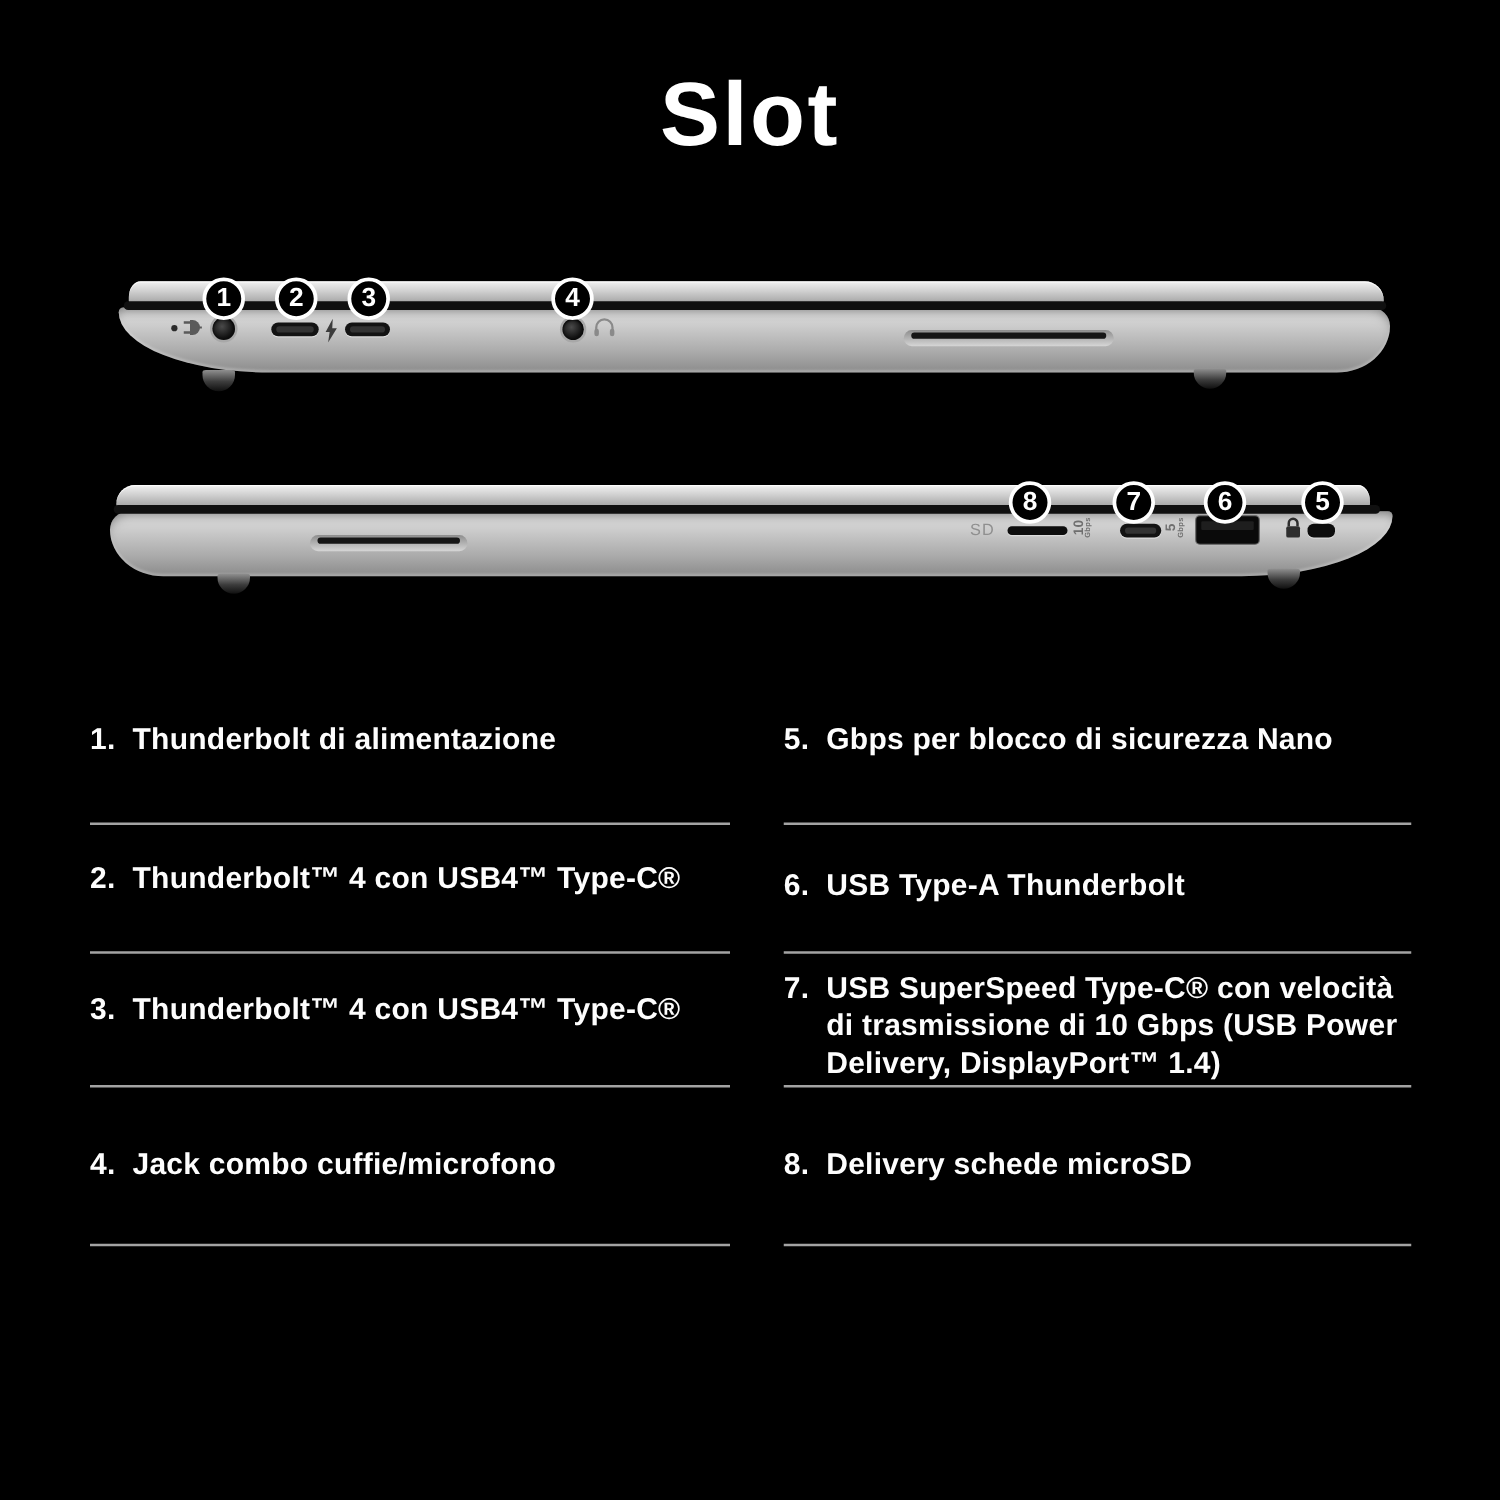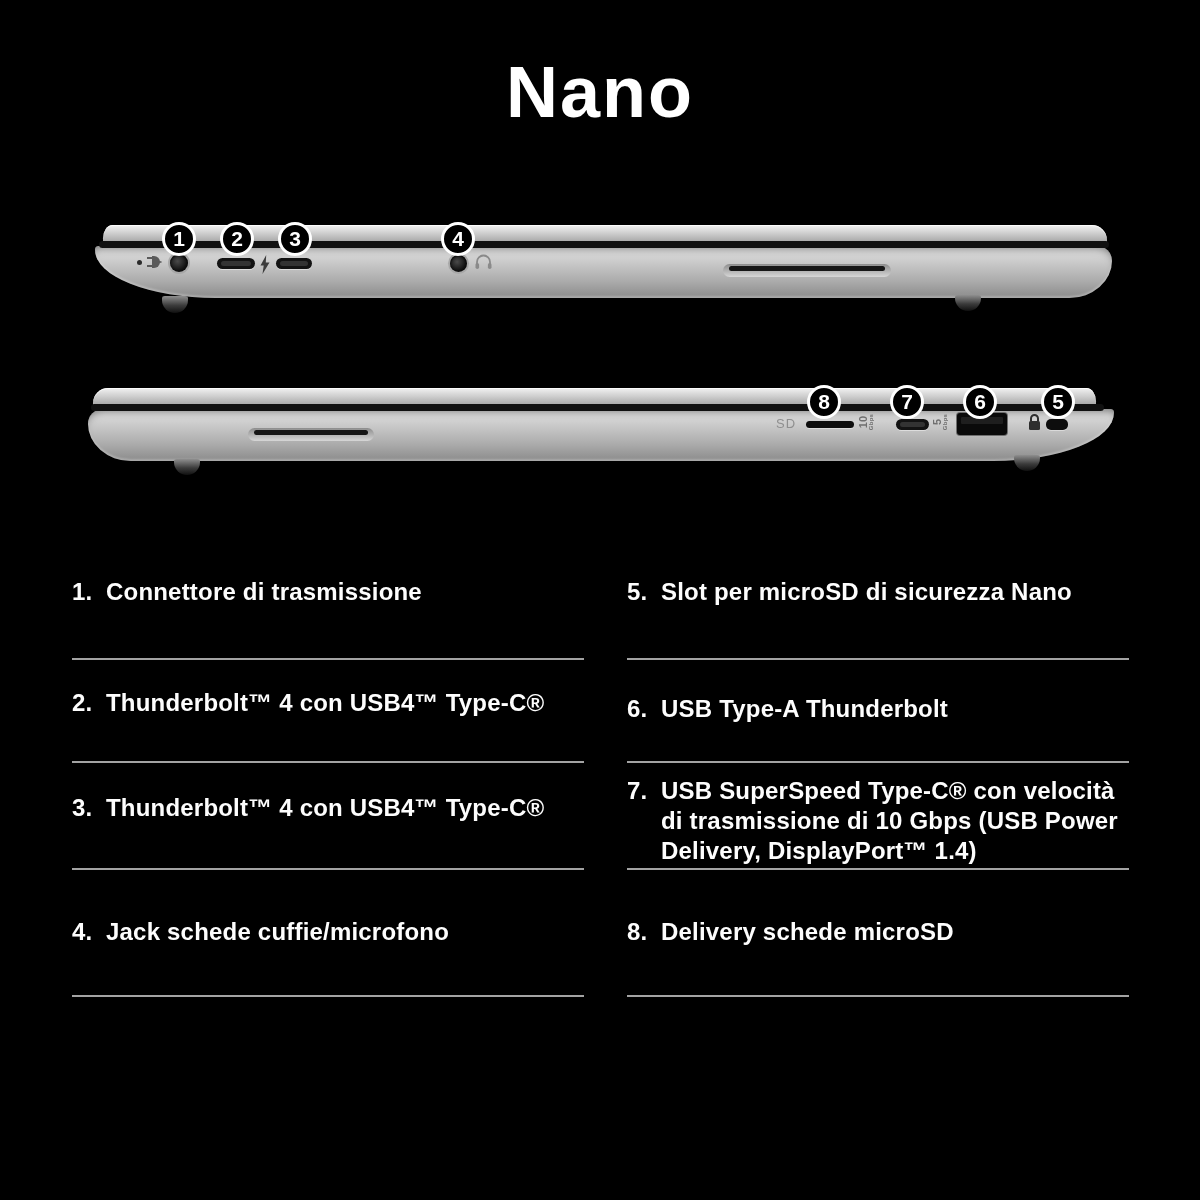--- a/index.html
+++ b/index.html
@@ -92,21 +92,21 @@
   }
   .legend-item .num { flex: 0 0 34px; }
   .legend-item .txt { flex: 1; }
   .divider { position: absolute; height: 2px; background: #a3a3a3; }
 </style>
 </head>
 <body>
 
 <div class="canvas">
 
-  <div class="title">Nano</div>
+  <div class="title">Slot</div>
 
   <div>
     <div class="base a" style="left:95px; top:246px; width:1017px;"></div>
     <div class="lid a" style="left:103px; top:225px; width:1004px;"></div>
     <div class="seam" style="left:99px; top:241px; width:1010px;"></div>
     <div class="vent" style="left:723px; top:264px; width:168px;">
         <div class="slit"></div>
       </div>
     <div class="foot" style="left:162px; top:296px; width:26px; height:17px;"></div>
     <div class="foot" style="left:955px; top:295px; width:26px; height:16px;"></div>
@@ -188,45 +188,45 @@
     <div class="badge" style="left:807px; top:385px;">8</div>
     <div class="badge" style="left:890px; top:385px;">7</div>
     <div class="badge" style="left:963px; top:385px;">6</div>
     <div class="badge" style="left:1041px; top:385px;">5</div>
   </div>
 
   <div>
 
     <div class="legend-item" style="left:72px; top:577px; width:514px;">
       <span class="num">1.</span>
-        <span class="txt">Connettore di trasmissione</span>
+        <span class="txt">Thunderbolt di alimentazione</span>
     </div>
     <div class="divider" style="left:72px; top:658px; width:512px;"></div>
 
     <div class="legend-item" style="left:72px; top:688px; width:514px;">
       <span class="num">2.</span>
         <span class="txt">Thunderbolt™ 4 con USB4™ Type-C®</span>
     </div>
     <div class="divider" style="left:72px; top:761px; width:512px;"></div>
 
     <div class="legend-item" style="left:72px; top:793px; width:514px;">
       <span class="num">3.</span>
         <span class="txt">Thunderbolt™ 4 con USB4™ Type-C®</span>
     </div>
     <div class="divider" style="left:72px; top:868px; width:512px;"></div>
 
     <div class="legend-item" style="left:72px; top:917px; width:514px;">
       <span class="num">4.</span>
-        <span class="txt">Jack schede cuffie/microfono</span>
+        <span class="txt">Jack combo cuffie/microfono</span>
     </div>
     <div class="divider" style="left:72px; top:995px; width:512px;"></div>
 
     <div class="legend-item" style="left:627px; top:577px; width:505px;">
       <span class="num">5.</span>
-        <span class="txt">Slot per microSD di sicurezza Nano</span>
+        <span class="txt">Gbps per blocco di sicurezza Nano</span>
     </div>
     <div class="divider" style="left:627px; top:658px; width:502px;"></div>
 
     <div class="legend-item" style="left:627px; top:694px; width:505px;">
       <span class="num">6.</span>
         <span class="txt">USB Type-A Thunderbolt</span>
     </div>
     <div class="divider" style="left:627px; top:761px; width:502px;"></div>
 
     <div class="legend-item" style="left:627px; top:776px; width:505px;">

